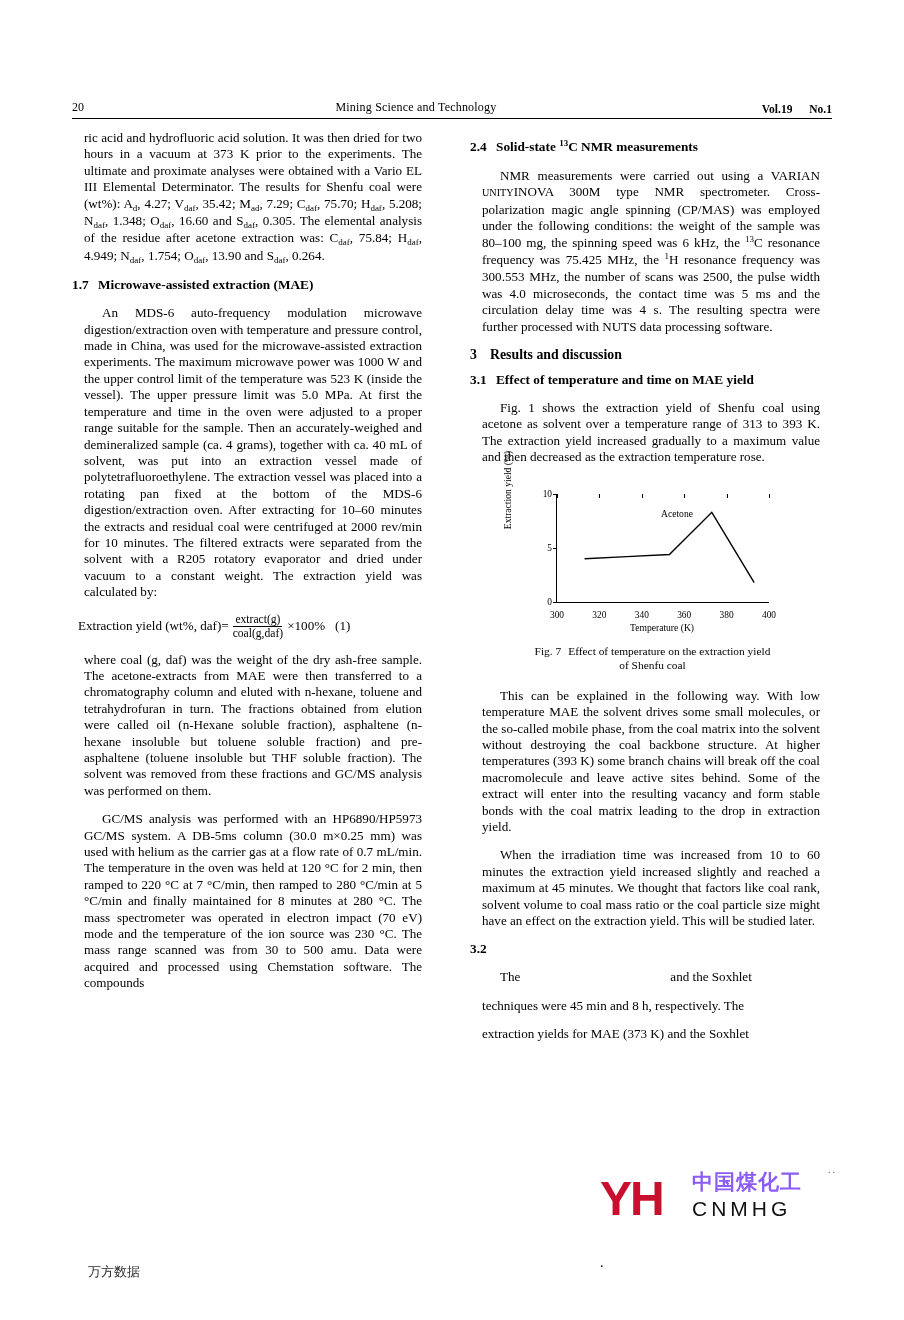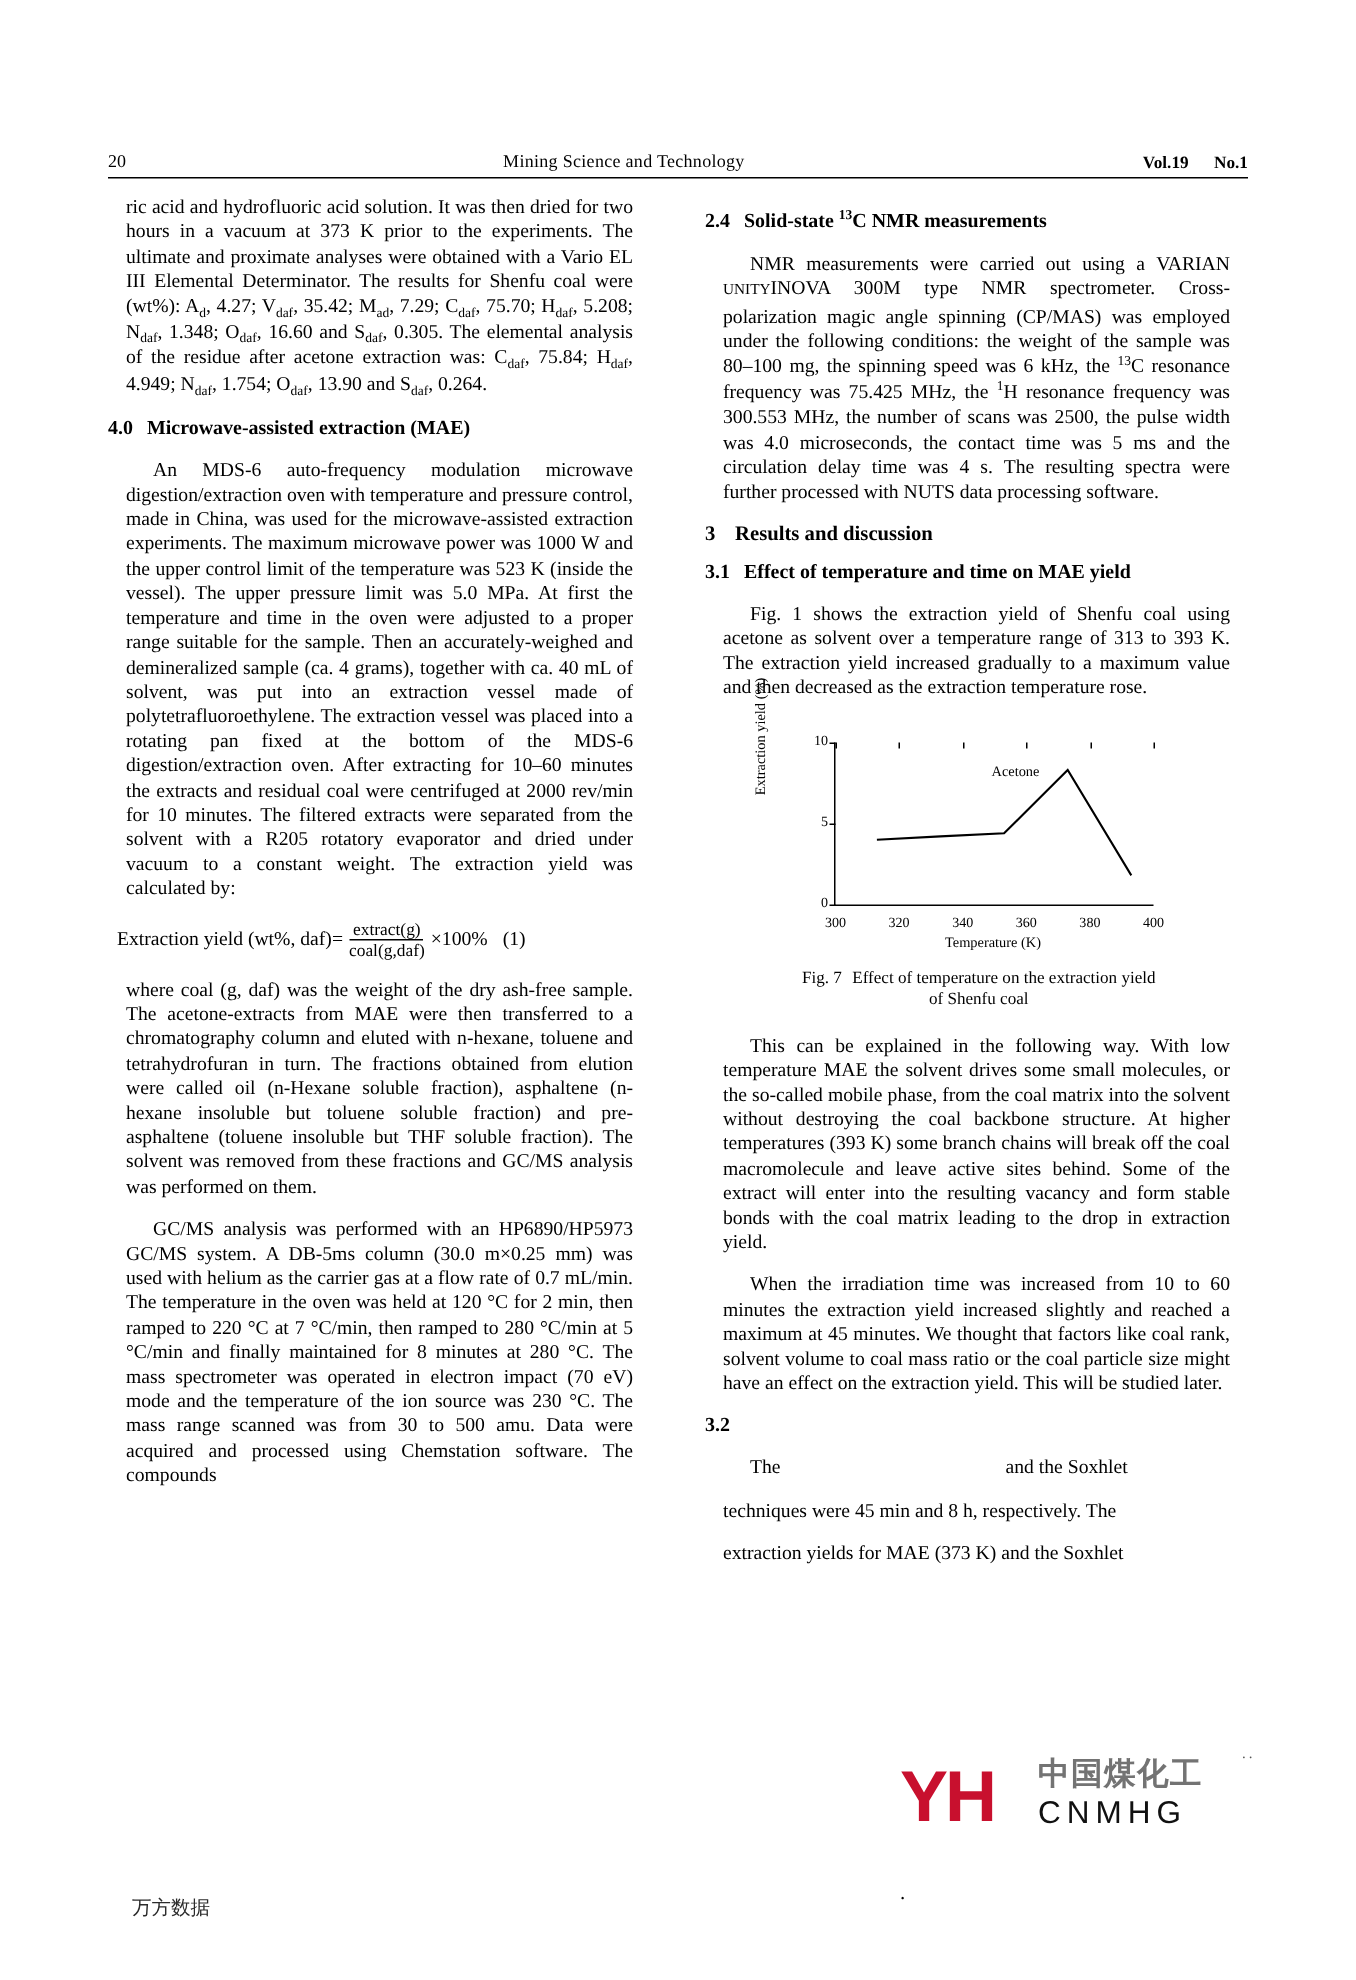--- a/index.html
+++ b/index.html
@@ -183,21 +183,21 @@
     font-weight: bold;
     font-size: 48px;
     letter-spacing: -2px;
     line-height: 58px;
   }
   .logo .cn {
     position: absolute; left: 92px; top: -2px;
     font-size: 21px; font-weight: bold;
     font-family: "DejaVu Sans", sans-serif;
     letter-spacing: 1px;
-    color: #737373;
+    color: #8b5cf6;
   }
   .logo .cnmhg {
     position: absolute; left: 92px; top: 27px;
     font-size: 21px;
     font-family: "Liberation Sans", sans-serif;
     letter-spacing: 4px;
     color: #111;
   }
 
   
@@ -232,21 +232,21 @@
     <div class="vol">
       <span>Vol.19</span>
       <span>No.1</span>
     </div>
   </div>
 
   <div class="col left">
 
     <p class="body"><span>ric acid and hydrofluoric acid solution. It was then dried for two hours in a vacuum at 373 K prior to the experiments. The ultimate and proximate analyses were obtained with a Vario EL III Elemental Determinator. The results for Shenfu coal were (wt%): A</span><sub>d</sub><span>, 4.27; V</span><sub>daf</sub><span>, 35.42; M</span><sub>ad</sub><span>, 7.29; C</span><sub>daf</sub><span>, 75.70; H</span><sub>daf</sub><span>, 5.208; N</span><sub>daf</sub><span>, 1.348; O</span><sub>daf</sub><span>, 16.60 and S</span><sub>daf</sub><span>, 0.305. The elemental analysis of the residue after acetone extraction was: C</span><sub>daf</sub><span>, 75.84; H</span><sub>daf</sub><span>, 4.949; N</span><sub>daf</sub><span>, 1.754; O</span><sub>daf</sub><span>, 13.90 and S</span><sub>daf</sub><span>, 0.264.</span></p>
 
-    <h3 class="sec"><span class="num">4.0</span><span>Microwave-assisted extraction (MAE)</span></h3>
+    <h3 class="sec"><span class="num">1.7</span><span>Microwave-assisted extraction (MAE)</span></h3>
 
     <p class="ind">An MDS-6 auto-frequency modulation microwave digestion/extraction oven with temperature and pressure control, made in China, was used for the microwave-assisted extraction experiments. The maximum microwave power was 1000 W and the upper control limit of the temperature was 523 K (inside the vessel). The upper pressure limit was 5.0 MPa. At first the temperature and time in the oven were adjusted to a proper range suitable for the sample. Then an accurately-weighed and demineralized sample (ca. 4 grams), together with ca. 40 mL of solvent, was put into an extraction vessel made of polytetrafluoroethylene. The extraction vessel was placed into a rotating pan fixed at the bottom of the MDS-6 digestion/extraction oven. After extracting for 10–60 minutes the extracts and residual coal were centrifuged at 2000 rev/min for 10 minutes. The filtered extracts were separated from the solvent with a R205 rotatory evaporator and dried under vacuum to a constant weight. The extraction yield was calculated by:</p>
 
     <div class="formula">
       <span class="lead">Extraction yield (wt%, daf)=</span>
       <span class="frac">
         <span class="num-t">extract(g)</span>
         <span class="den">coal(g,daf)</span>
       </span>
       <span>×100%</span>

